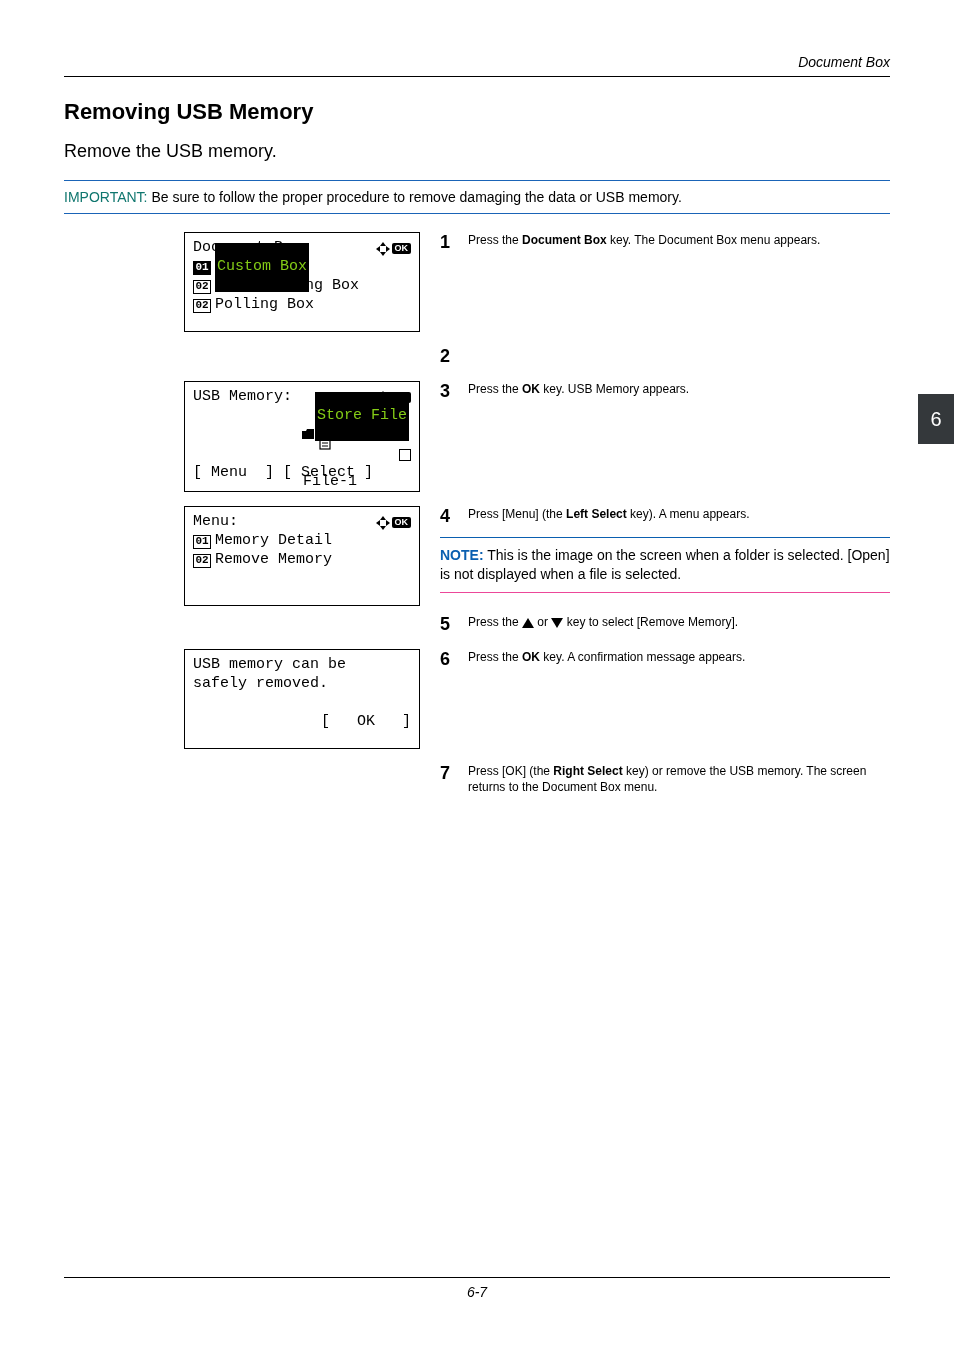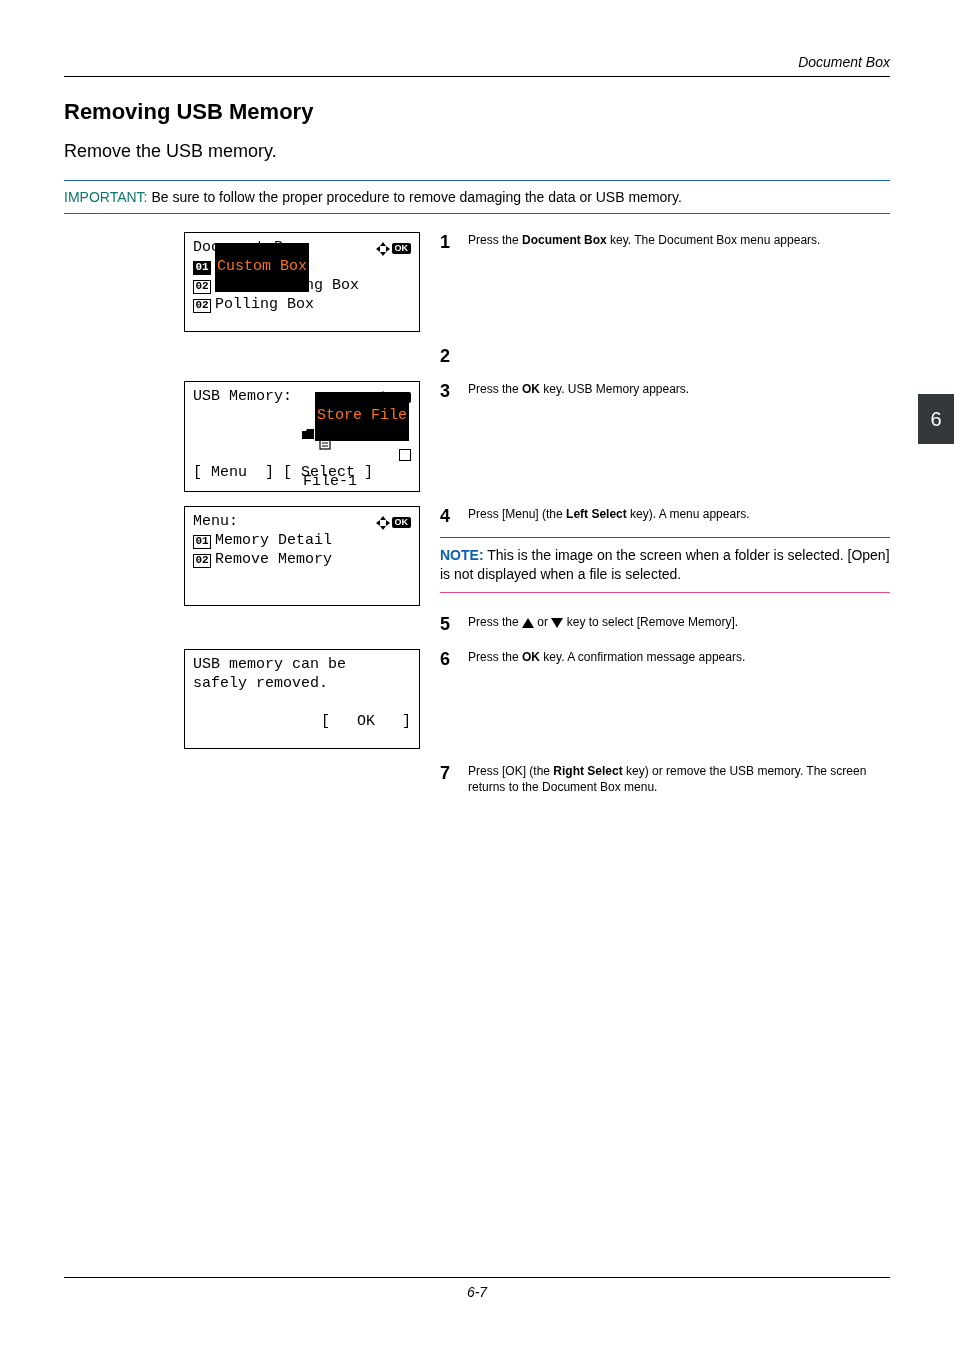--- a/index.html
+++ b/index.html
@@ -127,21 +127,21 @@
     font-family: Arial, sans-serif;
     font-size: 9px;
     font-weight: bold;
     padding: 1px 3px;
     border-radius: 2px;
     display: inline-block;
     line-height: 1;
   }
   .inv {
     background: #000;
-    color: #f97316;
+    color: #84cc16;
     padding: 15px 2px;
     display: inline-block;
   }
   .num-box {
     border: 1.5px solid #000;
     font-size: 11px;
     padding: 0 1px;
     margin-right: 4px;
     display: inline-flex;
     align-items: center;

